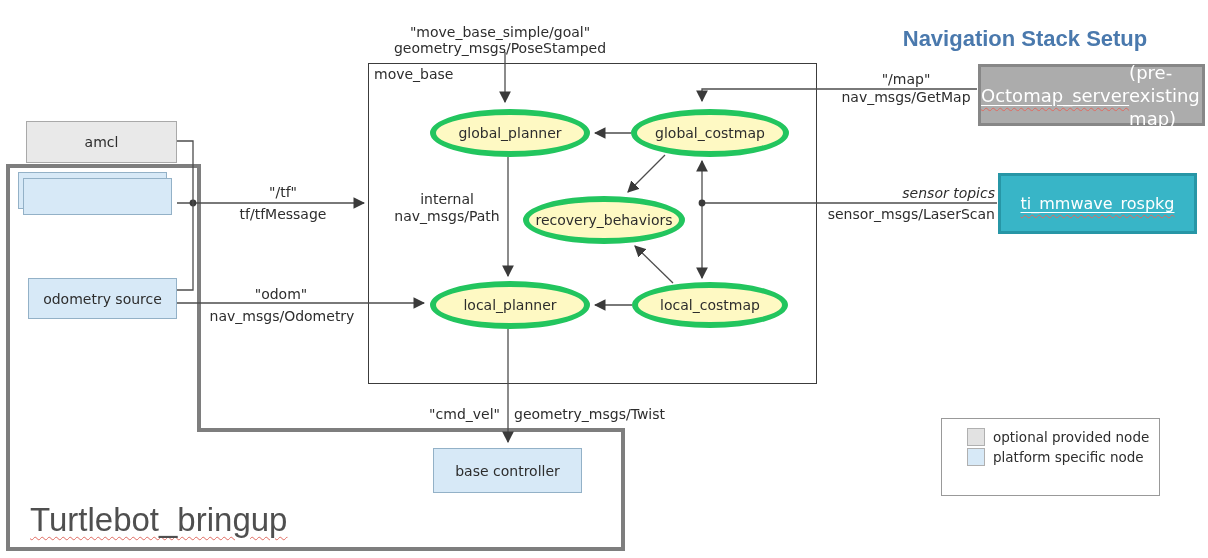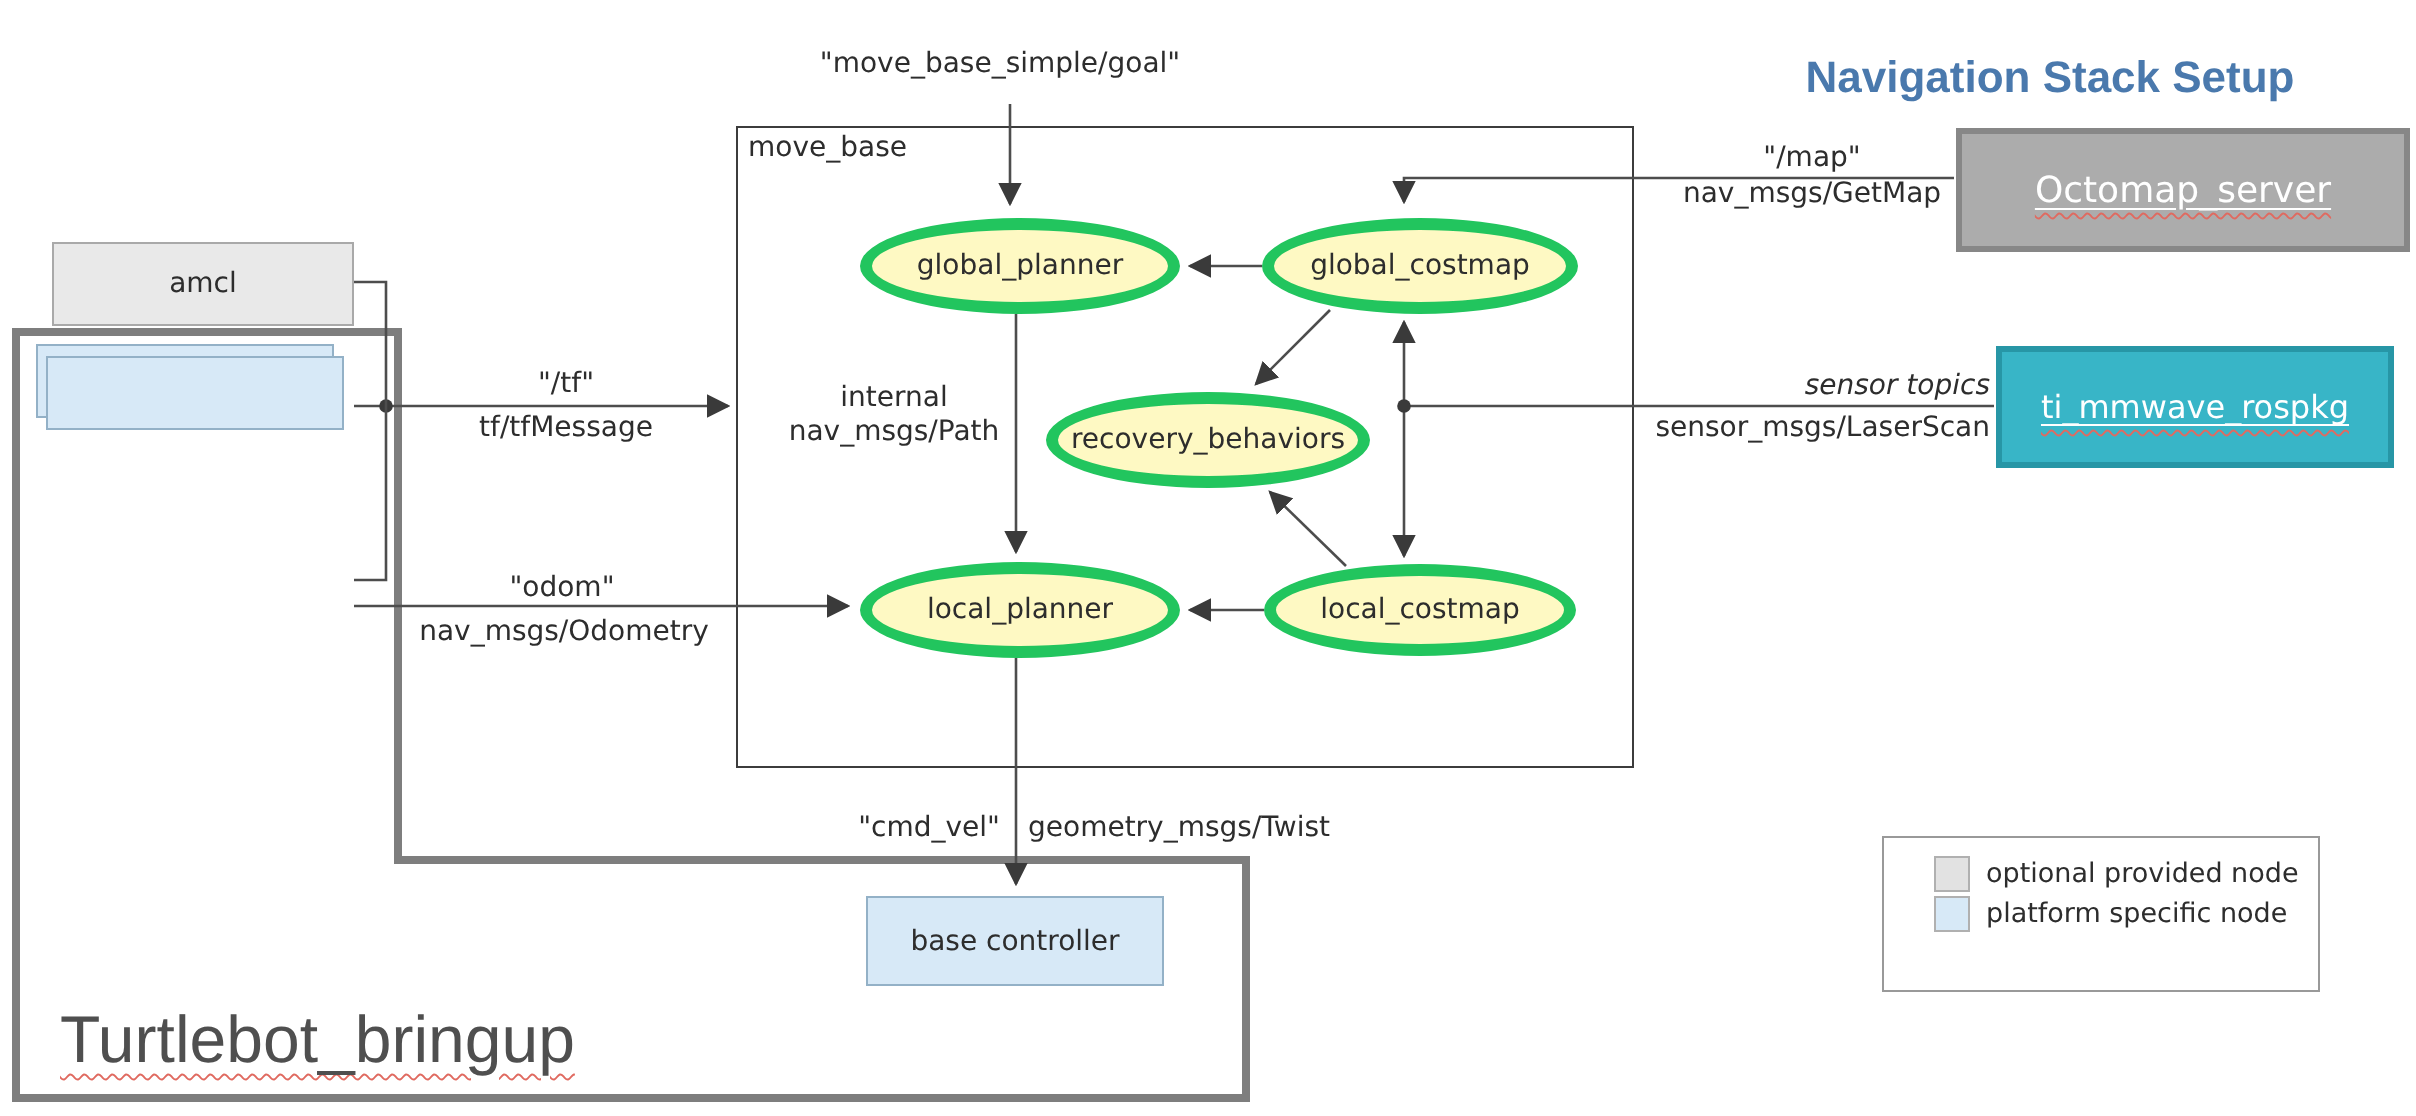--- a/index.html
+++ b/index.html
@@ -46,27 +46,31 @@
 
 <div id="stage">
 
   <div class="node graybox" style="left:26px;top:121px;width:151px;height:42px;">
     <span>amcl</span>
   </div>
 
   <div class="abs bluebox" style="left:18px;top:172px;width:149px;height:37px;"></div>
   <div class="abs bluebox" style="left:23px;top:178px;width:149px;height:37px;"></div>
 
+  <div class="node bluebox" style="left:28px;top:278px;width:149px;height:41px;">
+    <span>odometry source</span>
+  </div>
 
   <div class="node bluebox" style="left:433px;top:448px;width:149px;height:45px;">
     <span>base controller</span>
   </div>
 
   <div id="octomap-box">
     <span class="u-solid"><span class="u-wavy">Octomap_server</span></span>
+    <span>(pre-existing  map)</span>
   </div>
 
   <div id="ti-box">
     <span class="u-solid"><span class="u-wavy">ti_mmwave_rospkg</span></span>
   </div>
 
   <div id="movebase-box"></div>
   <div class="lbl" style="left:374px;top:66px;">move_base</div>
 
   <svg width="1208" height="558" viewBox="0 0 1208 558">
@@ -106,20 +110,21 @@
     <span>recovery_behaviors</span>
   </div>
   <div class="node ellipse" style="left:430px;top:281px;width:160px;height:48px;">
     <span>local_planner</span>
   </div>
   <div class="node ellipse" style="left:632px;top:282px;width:156px;height:46px;">
     <span>local_costmap</span>
   </div>
 
   <div class="lbl ctr" style="left:500px;top:24px;">"move_base_simple/goal"</div>
+  <div class="lbl ctr" style="left:500px;top:40px;">geometry_msgs/PoseStamped</div>
 
   <div class="lbl ctr" style="left:906px;top:71px;">"/map"</div>
   <div class="lbl ctr" style="left:906px;top:89px;">nav_msgs/GetMap</div>
 
   <div class="lbl ctr" style="left:283px;top:184px;">"/tf"</div>
   <div class="lbl ctr" style="left:283px;top:206px;">tf/tfMessage</div>
 
   <div class="lbl ctr" style="left:447px;top:191px;">internal</div>
   <div class="lbl ctr" style="left:447px;top:208px;">nav_msgs/Path</div>
 

